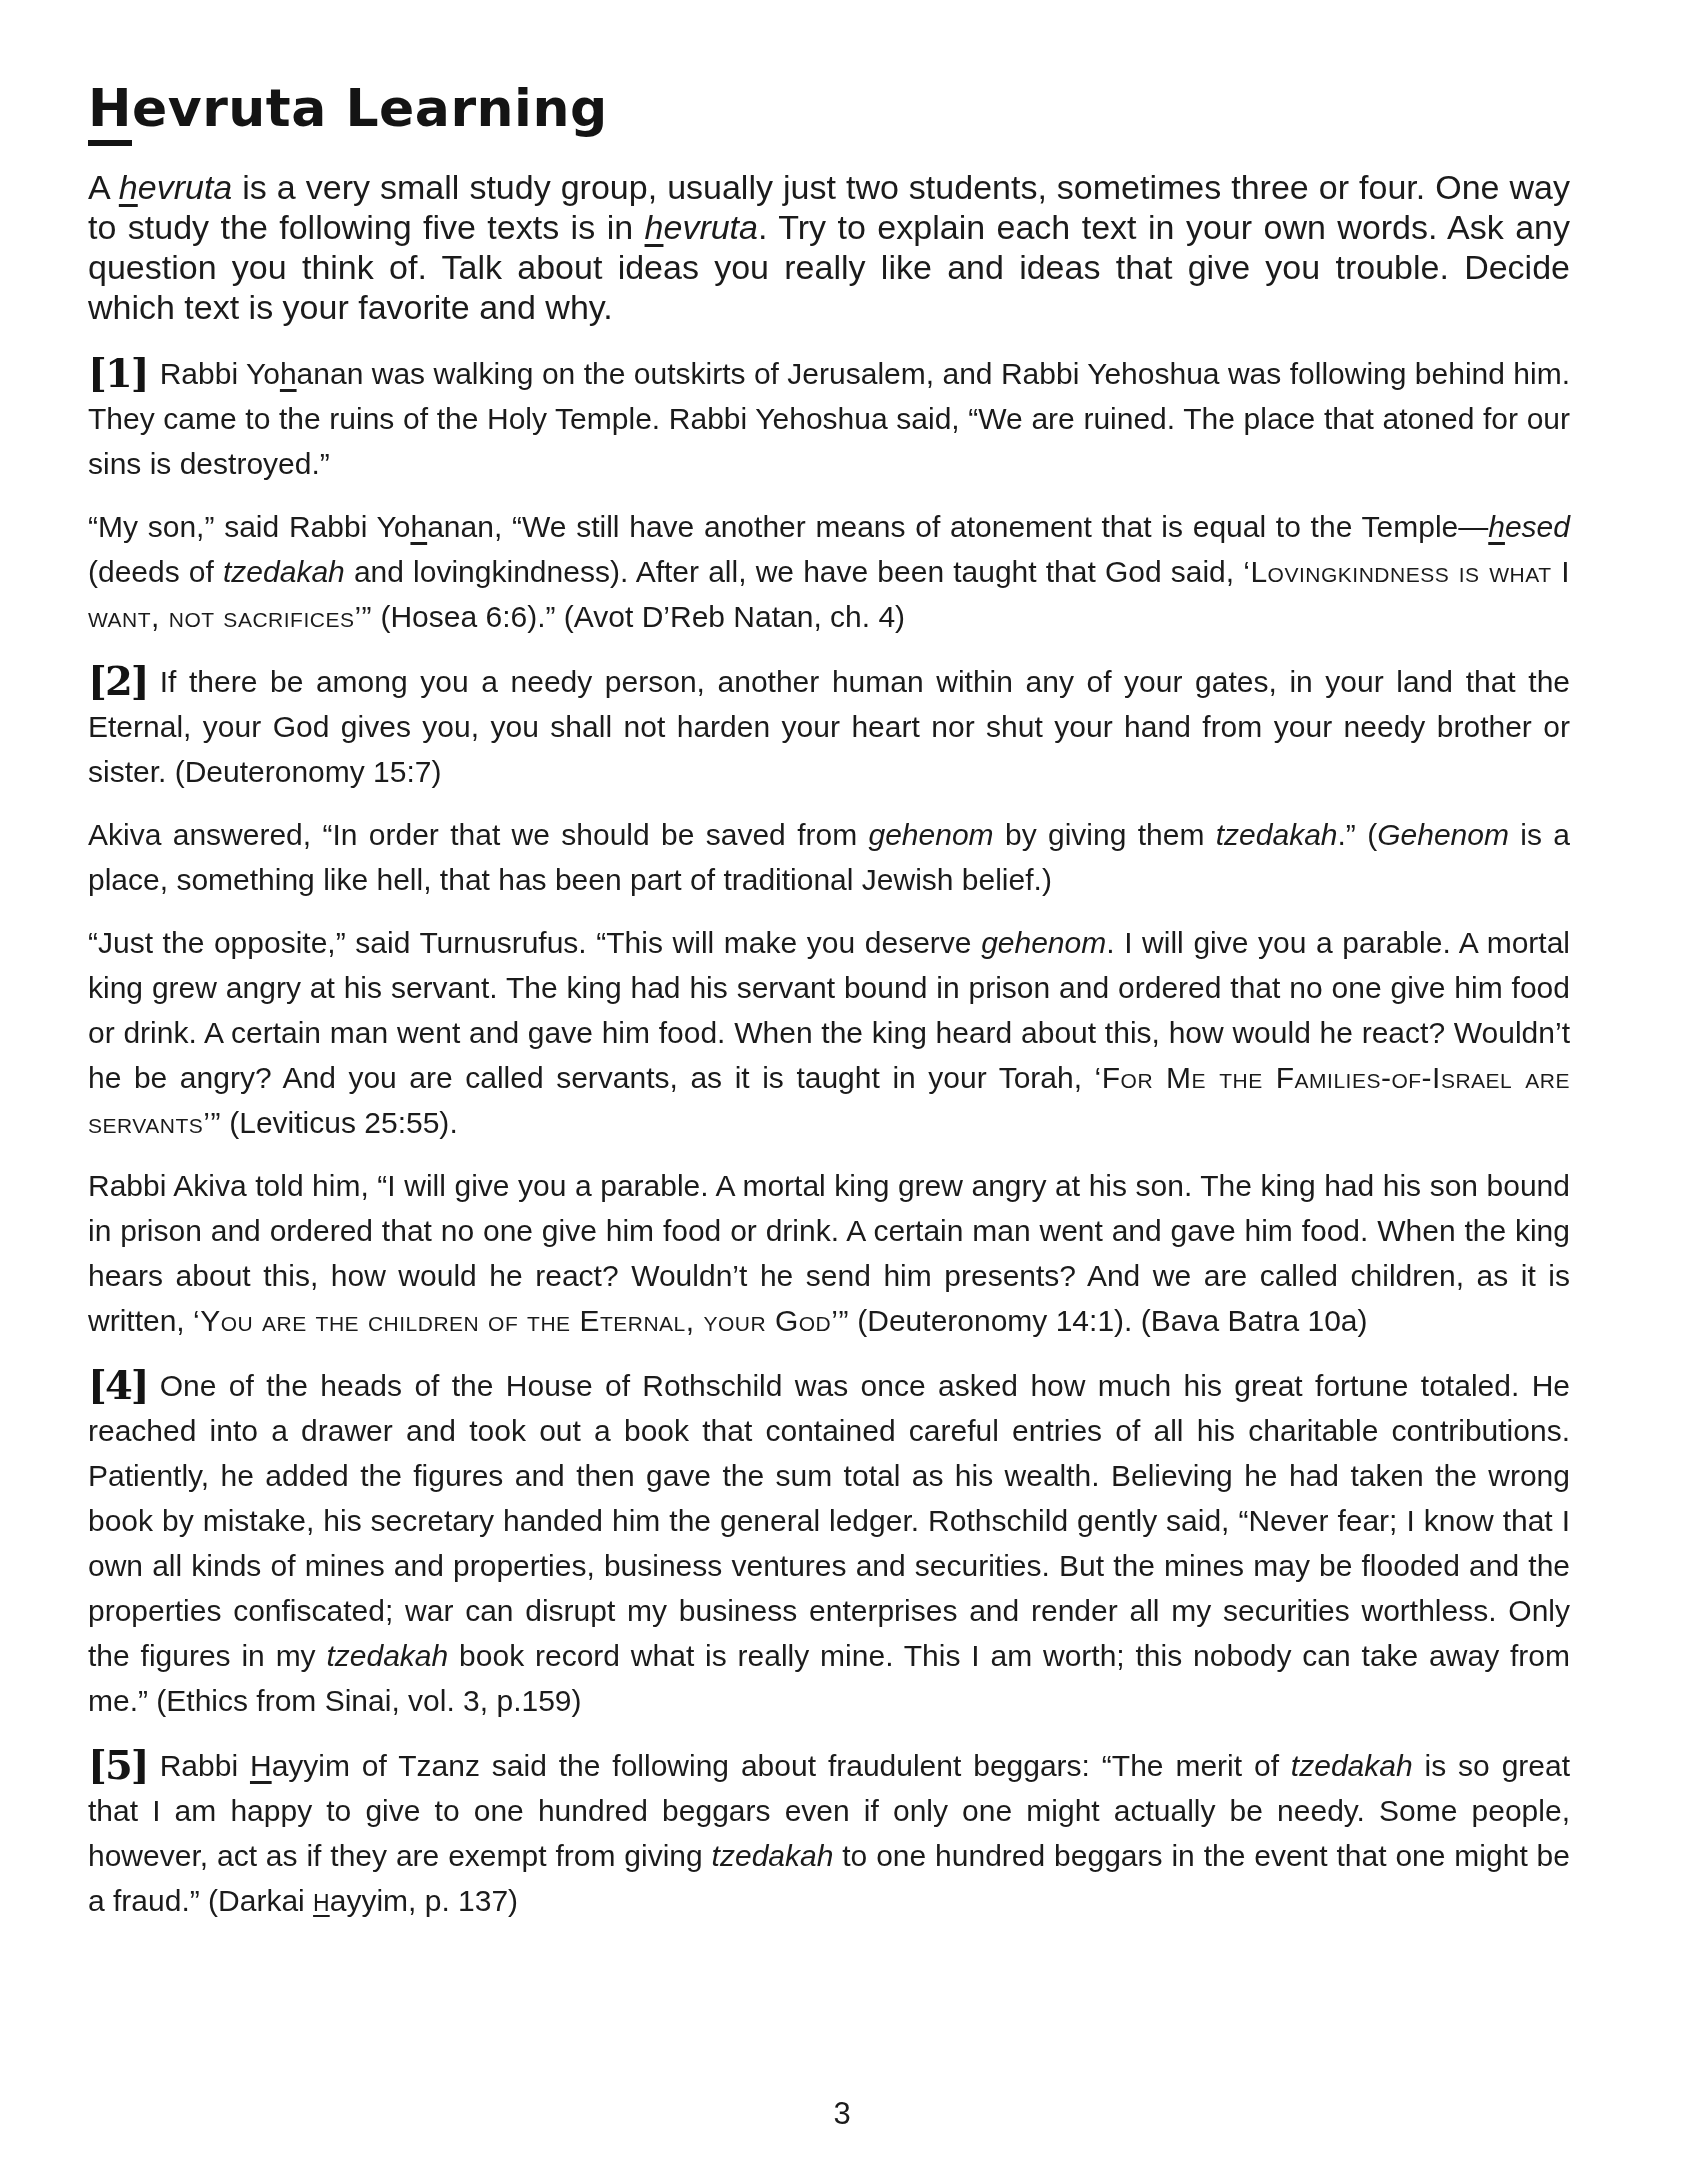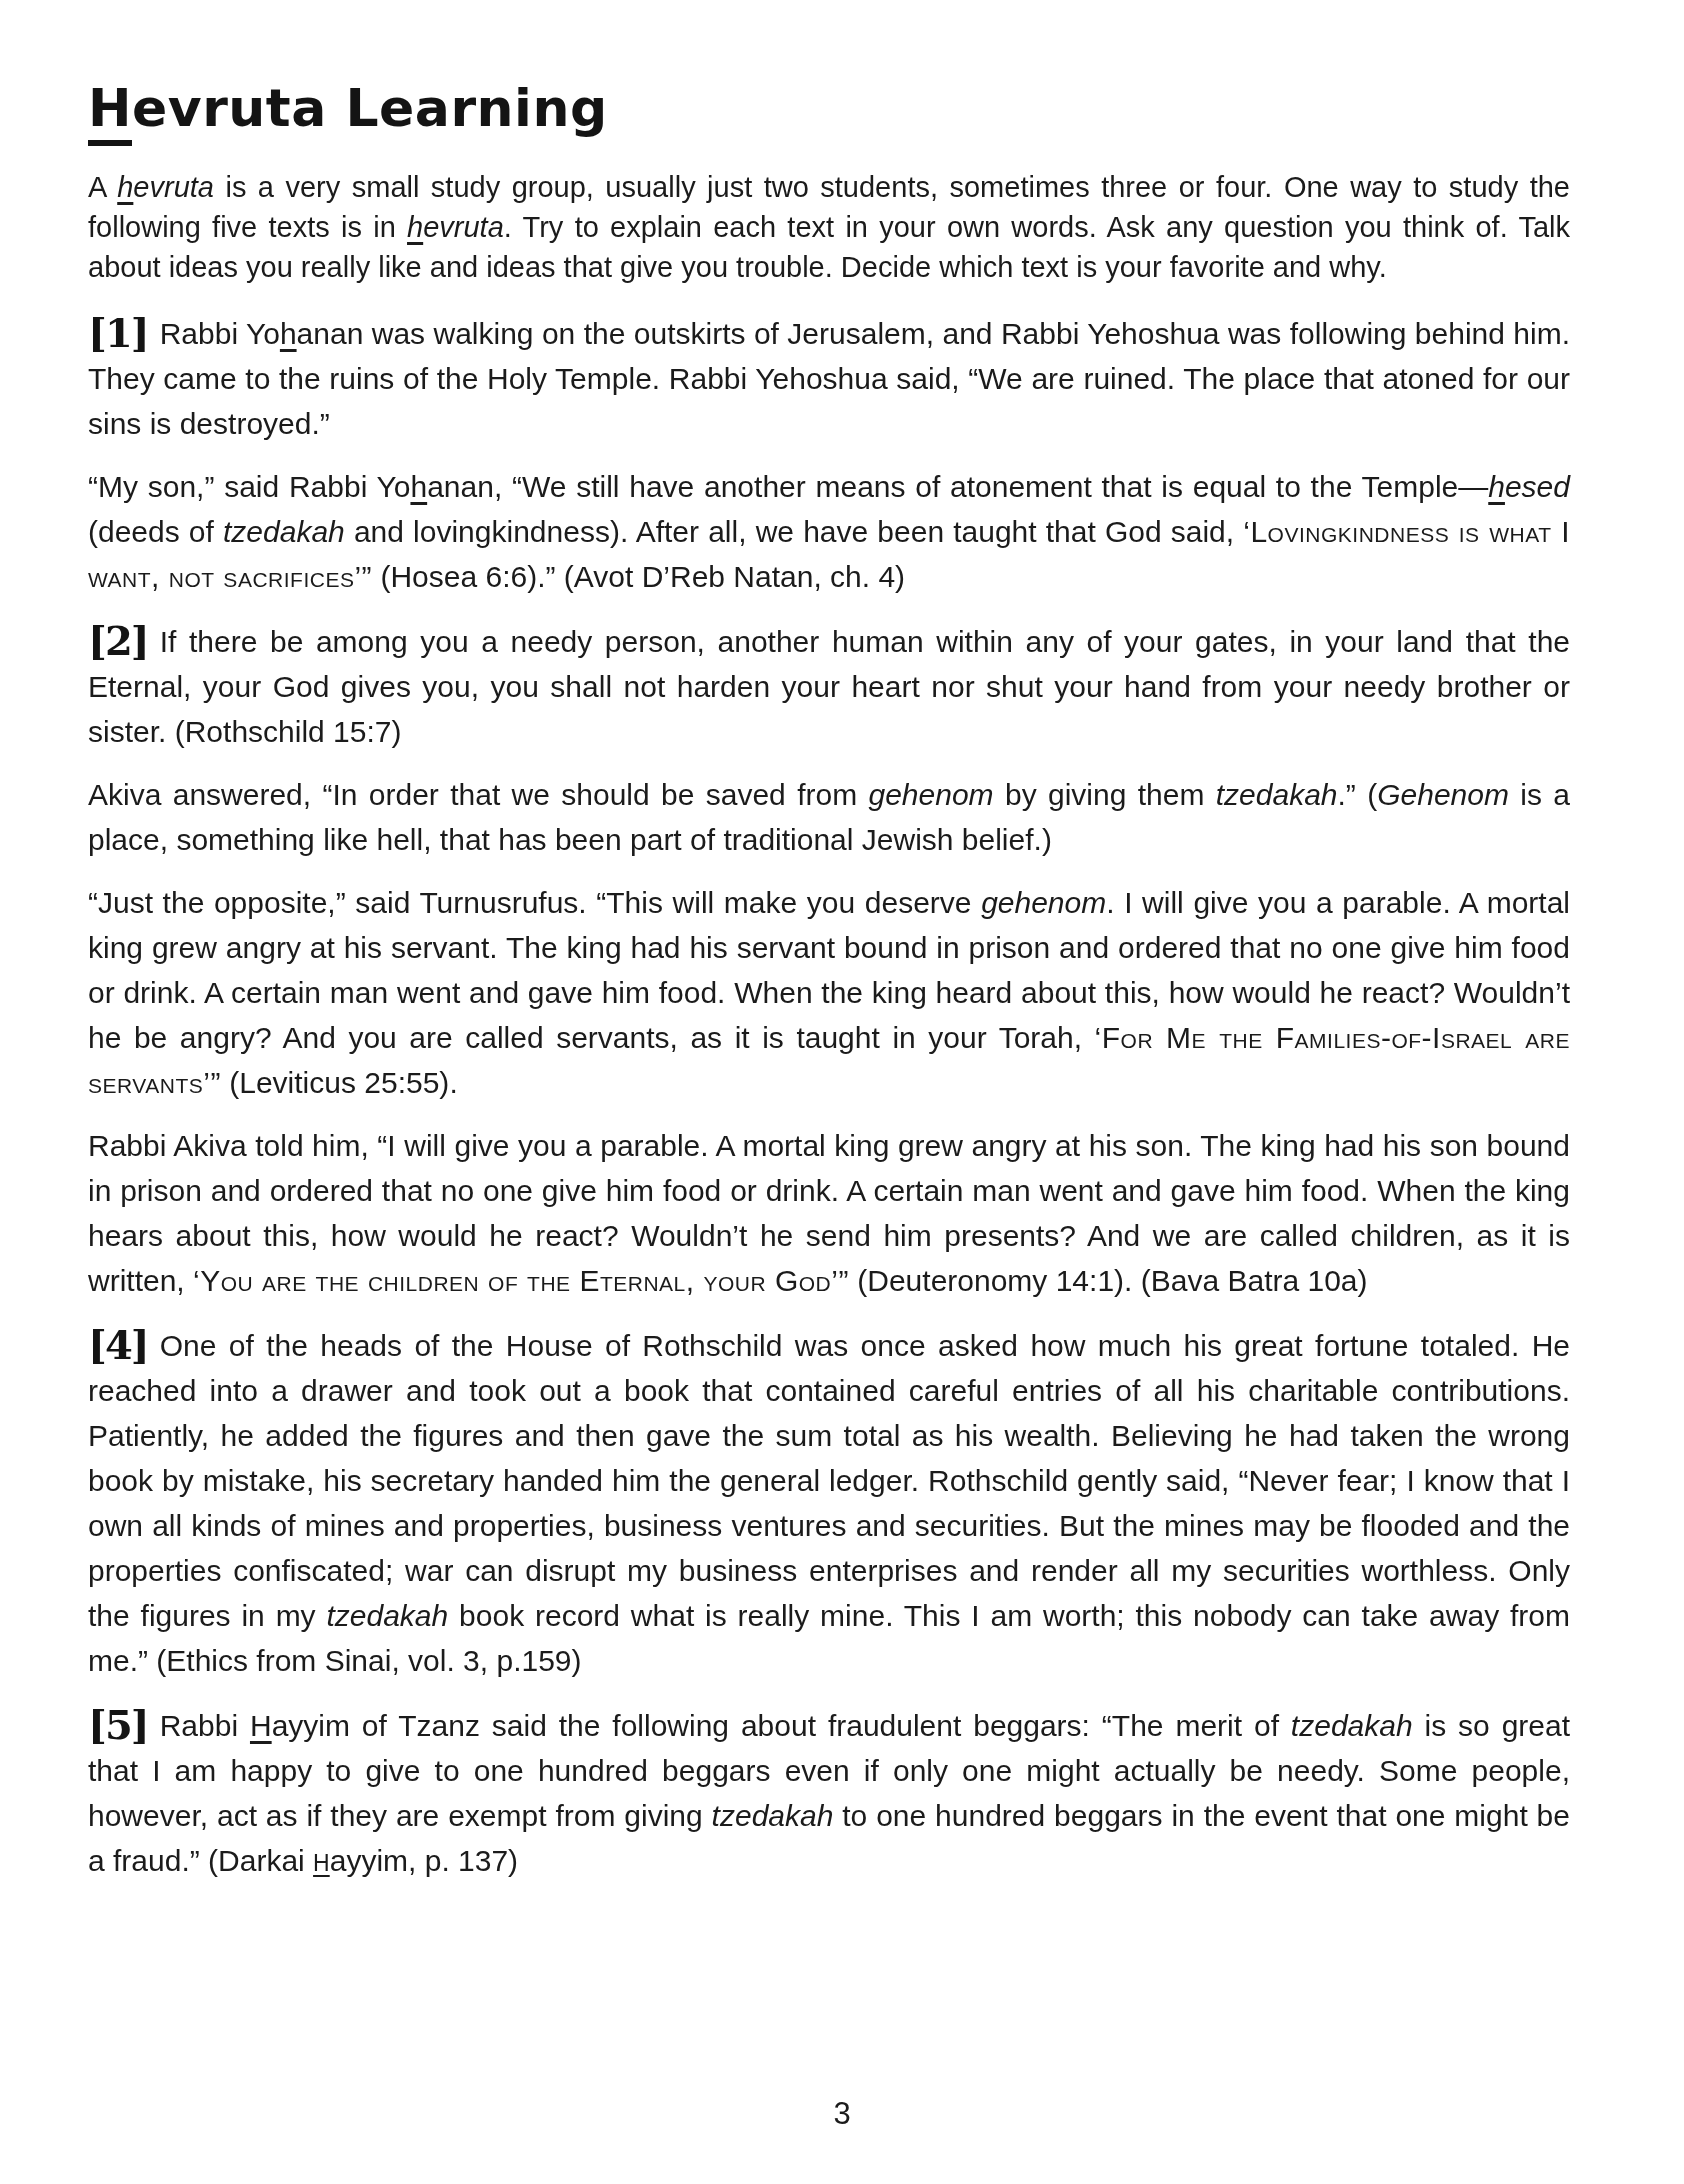--- a/index.html
+++ b/index.html
@@ -29,21 +29,21 @@
   }
   .text-body { }
   .para {
     font-size: 30px;
     line-height: 45px;
     text-align: justify;
     margin: 0 0 18px 0;
     color: #1b1b1b;
   }
   .para.intro {
-    font-size: 29px;
+    font-size: 34px;
     line-height: 40px;
     margin-bottom: 24px;
   }
   .para.section { margin-top: 20px; }
   .marker {
     font-family: "DejaVu Serif", serif;
     font-weight: bold;
     font-size: 40px;
     line-height: 1;
     letter-spacing: -2px;
@@ -85,21 +85,21 @@
 </head>
 <body>
 
 <div class="page">
   <h1 class="title"><span class="tl-u">H</span><span>evruta Learning</span></h1>
 
   <div class="text-body">
       <p class="para intro"><span class="seg-n">A </span><span class="seg-iu">h</span><span class="seg-i">evruta</span><span class="seg-n"> is a very small study group, usually just two students, sometimes three or four. One way to study the following five texts is in </span><span class="seg-iu">h</span><span class="seg-i">evruta</span><span class="seg-n">. Try to explain each text in your own words. Ask any question you think of. Talk about ideas you really like and ideas that give you trouble. Decide which text is your favorite and why.</span></p>
       <p class="para section"><span class="marker">[1]</span><span class="seg-n">Rabbi Yo</span><span class="seg-u">h</span><span class="seg-n">anan was walking on the outskirts of Jerusalem, and Rabbi Yehoshua was following behind him. They came to the ruins of the Holy Temple. Rabbi Yehoshua said, “We are ruined. The place that atoned for our sins is destroyed.”</span></p>
       <p class="para"><span class="seg-n">“My son,” said Rabbi Yo</span><span class="seg-u">h</span><span class="seg-n">anan, “We still have another means of atonement that is equal to the Temple—</span><span class="seg-iu">h</span><span class="seg-i">esed</span><span class="seg-n"> (deeds of </span><span class="seg-i">tzedakah</span><span class="seg-n"> and lovingkindness). After all, we have been taught that God said, </span><span class="seg-sc">‘Lovingkindness is what I want, not sacrifices’”</span><span class="seg-c"> (Hosea 6:6).</span><span class="seg-n">”</span><span class="seg-c"> (Avot D’Reb Natan, ch. 4)</span></p>
-      <p class="para section"><span class="marker">[2]</span><span class="seg-n">If there be among you a needy person, another human within any of your gates, in your land that the Eternal, your God gives you, you shall not harden your heart nor shut your hand from your needy brother or sister. </span><span class="seg-c">(Rothschild 15:7)</span></p>
+      <p class="para section"><span class="marker">[2]</span><span class="seg-n">If there be among you a needy person, another human within any of your gates, in your land that the Eternal, your God gives you, you shall not harden your heart nor shut your hand from your needy brother or sister. </span><span class="seg-c">(Deuteronomy 15:7)</span></p>
       <p class="para"><span class="seg-n">Akiva answered, “In order that we should be saved from </span><span class="seg-i">gehenom</span><span class="seg-n"> by giving them </span><span class="seg-i">tzedakah</span><span class="seg-n">.” (</span><span class="seg-i">Gehenom</span><span class="seg-n"> is a place, something like hell, that has been part of traditional Jewish belief.)</span></p>
       <p class="para"><span class="seg-n">“Just the opposite,” said Turnusrufus. “This will make you deserve </span><span class="seg-i">gehenom</span><span class="seg-n">. I will give you a parable. A mortal king grew angry at his servant. The king had his servant bound in prison and ordered that no one give him food or drink. A certain man went and gave him food. When the king heard about this, how would he react? Wouldn’t he be angry? And you are called servants, as it is taught in your Torah, </span><span class="seg-sc">‘For Me the Families-of-Israel are servants’”</span><span class="seg-c"> (Leviticus 25:55)</span><span class="seg-n">.</span></p>
       <p class="para"><span class="seg-n">Rabbi Akiva told him, “I will give you a parable. A mortal king grew angry at his son. The king had his son bound in prison and ordered that no one give him food or drink. A certain man went and gave him food. When the king hears about this, how would he react? Wouldn’t he send him presents? And we are called children, as it is written, </span><span class="seg-sc">‘You are the children of the Eternal, your God’”</span><span class="seg-c"> (Deuteronomy 14:1).</span><span class="seg-c"> (Bava Batra 10a)</span></p>
       <p class="para section"><span class="marker">[4]</span><span class="seg-n">One of the heads of the House of Rothschild was once asked how much his great fortune totaled. He reached into a drawer and took out a book that contained careful entries of all his charitable contributions. Patiently, he added the figures and then gave the sum total as his wealth. Believing he had taken the wrong book by mistake, his secretary handed him the general ledger. Rothschild gently said, “Never fear; I know that I own all kinds of mines and properties, business ventures and securities. But the mines may be flooded and the properties confiscated; war can disrupt my business enterprises and render all my securities worthless. Only the figures in my </span><span class="seg-i">tzedakah</span><span class="seg-n"> book record what is really mine. This I am worth; this nobody can take away from me.” </span><span class="seg-c">(Ethics from Sinai, vol. 3, p.159)</span></p>
       <p class="para section"><span class="marker">[5]</span><span class="seg-n">Rabbi </span><span class="seg-u">H</span><span class="seg-n">ayyim of Tzanz said the following about fraudulent beggars: “The merit of </span><span class="seg-i">tzedakah</span><span class="seg-n"> is so great that I am happy to give to one hundred beggars even if only one might actually be needy. Some people, however, act as if they are exempt from giving </span><span class="seg-i">tzedakah</span><span class="seg-n"> to one hundred beggars in the event that one might be a fraud.” </span><span class="seg-c">(Darkai </span><span class="seg-cu">H</span><span class="seg-c">ayyim, p. 137)</span></p>
     </div>
 
   <div class="page-number">3</div>
 </div>
 

